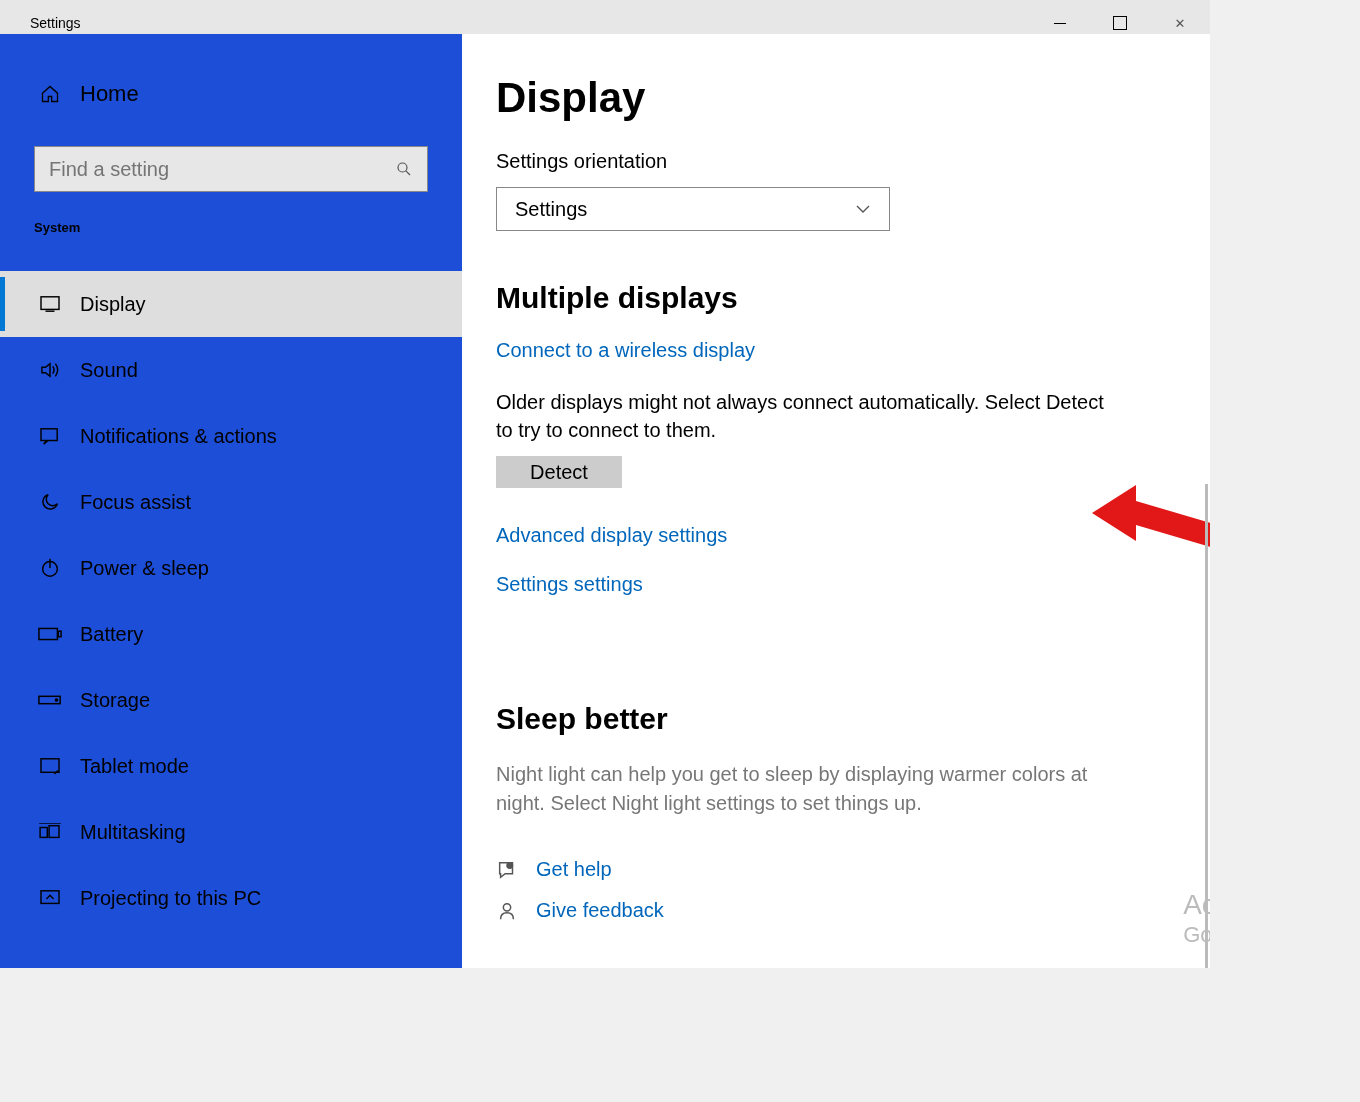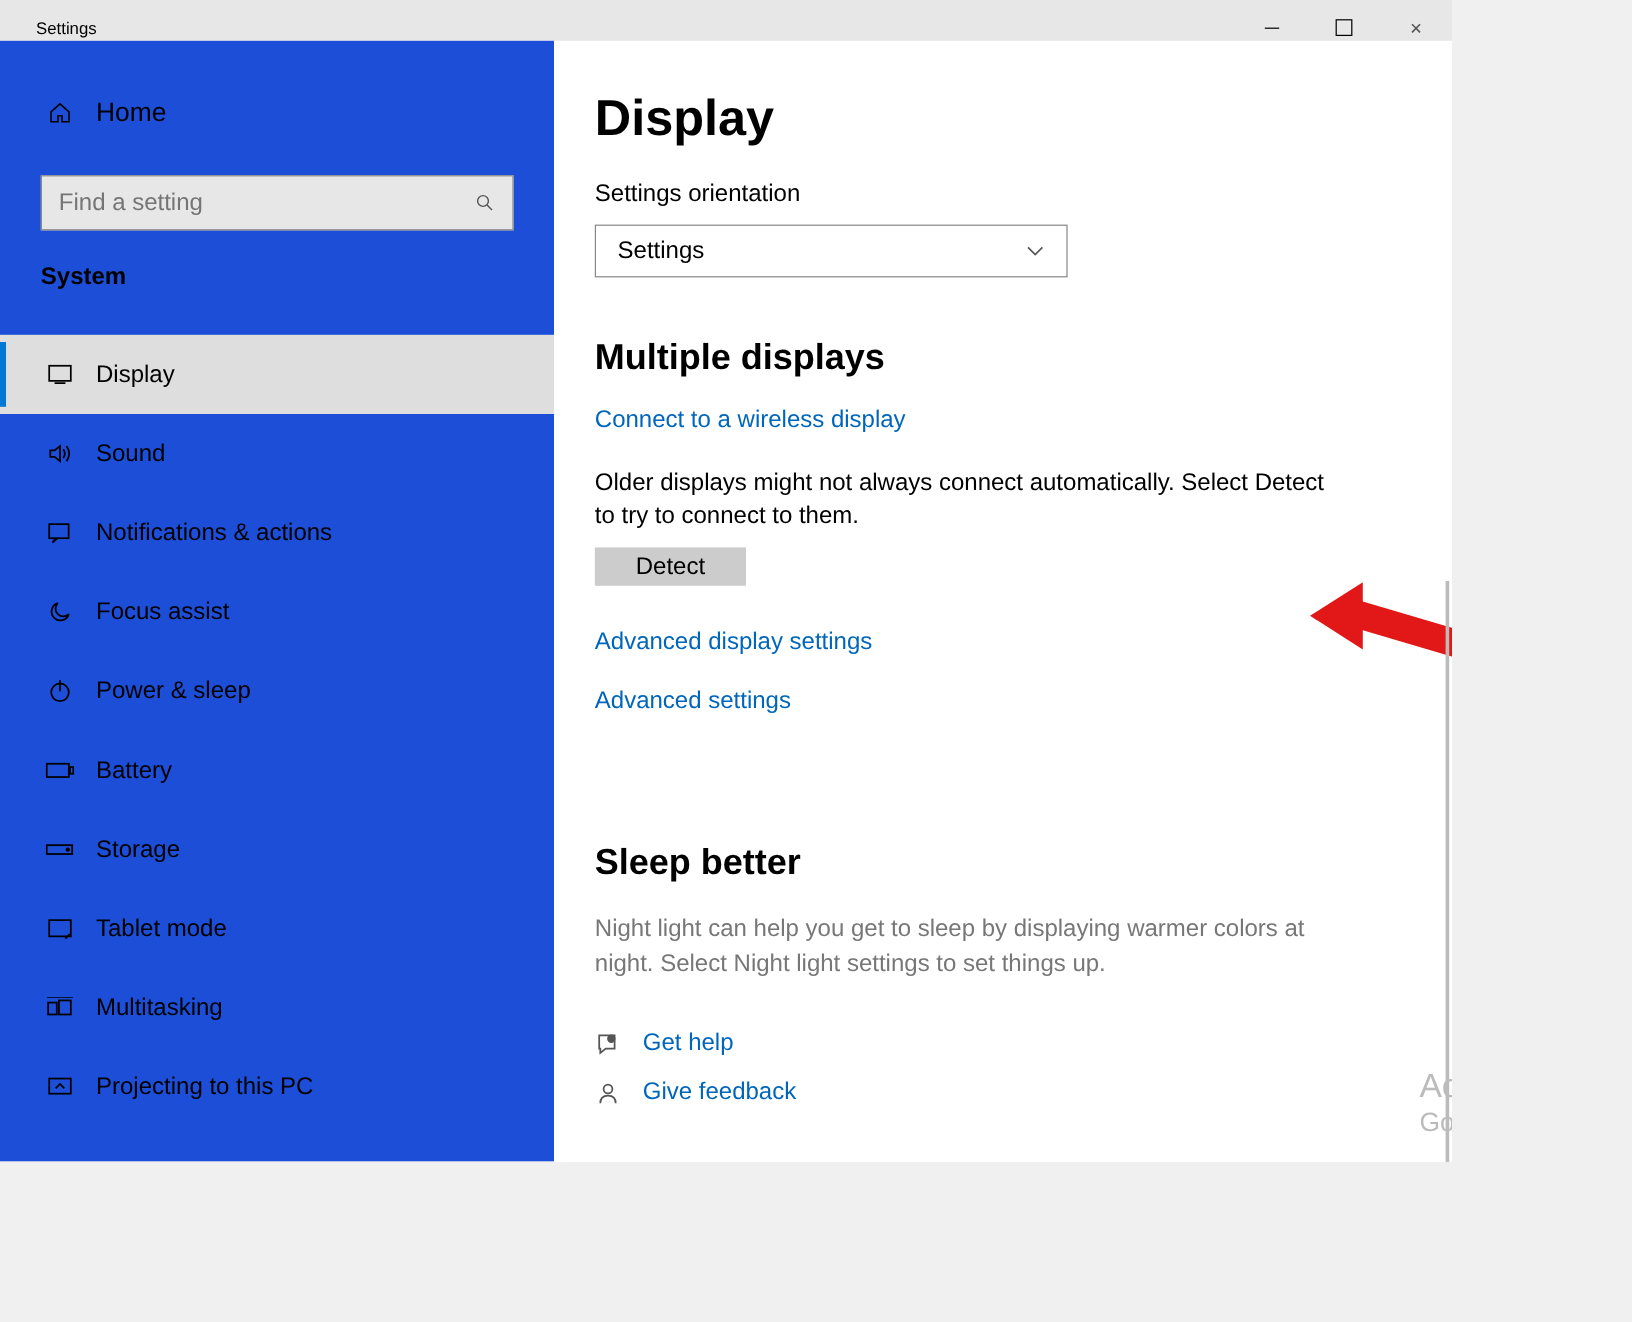--- a/index.html
+++ b/index.html
@@ -93,21 +93,21 @@
       border: none;
       outline: none;
       font-size: 20px;
       color: #555;
     }
     .search-box .mag {
       color:#666;
       display:flex;
     }
     .category-label {
-      font-size: 20px;
+      font-size: 13px;
       font-weight: 600;
       padding: 0 0 0 34px;
       margin-bottom: 36px;
       color:#000;
     }
     .nav-items { }
     .nav-item {
       display:flex;
       align-items:center;
       height: 66px;
@@ -387,21 +387,21 @@
 
       <h2 class="section-title">Multiple displays</h2>
 
       <span class="link-text">Connect to a wireless display</span>
 
       <p class="para">Older displays might not always connect automatically. Select Detect to try to connect to them.</p>
 
       <button class="btn">Detect</button>
 
       <div><span class="link-text">Advanced display settings</span></div>
-      <div><span class="link-text" style="margin-bottom:60px">Advanced settings</span></div>
+      <div><span class="link-text" style="margin-bottom:60px">Settings settings</span></div>
 
       <h2 class="section-title" style="margin-top:46px">Sleep better</h2>
       <p class="grey-para">Night light can help you get to sleep by displaying warmer colors at night. Select Night light settings to set things up.</p>
 
       <div class="footer-links">
         <div class="row">
           <span class="footer-icon">
             <svg width="22" height="22" viewBox="0 0 24 24" fill="none" stroke="#555" stroke-width="1.6">
                 <path d="M4 4 H18 V16 H10 L5 20 V16 H4 Z"></path>
                 <circle cx="15" cy="7" r="3" fill="#555"></circle>

